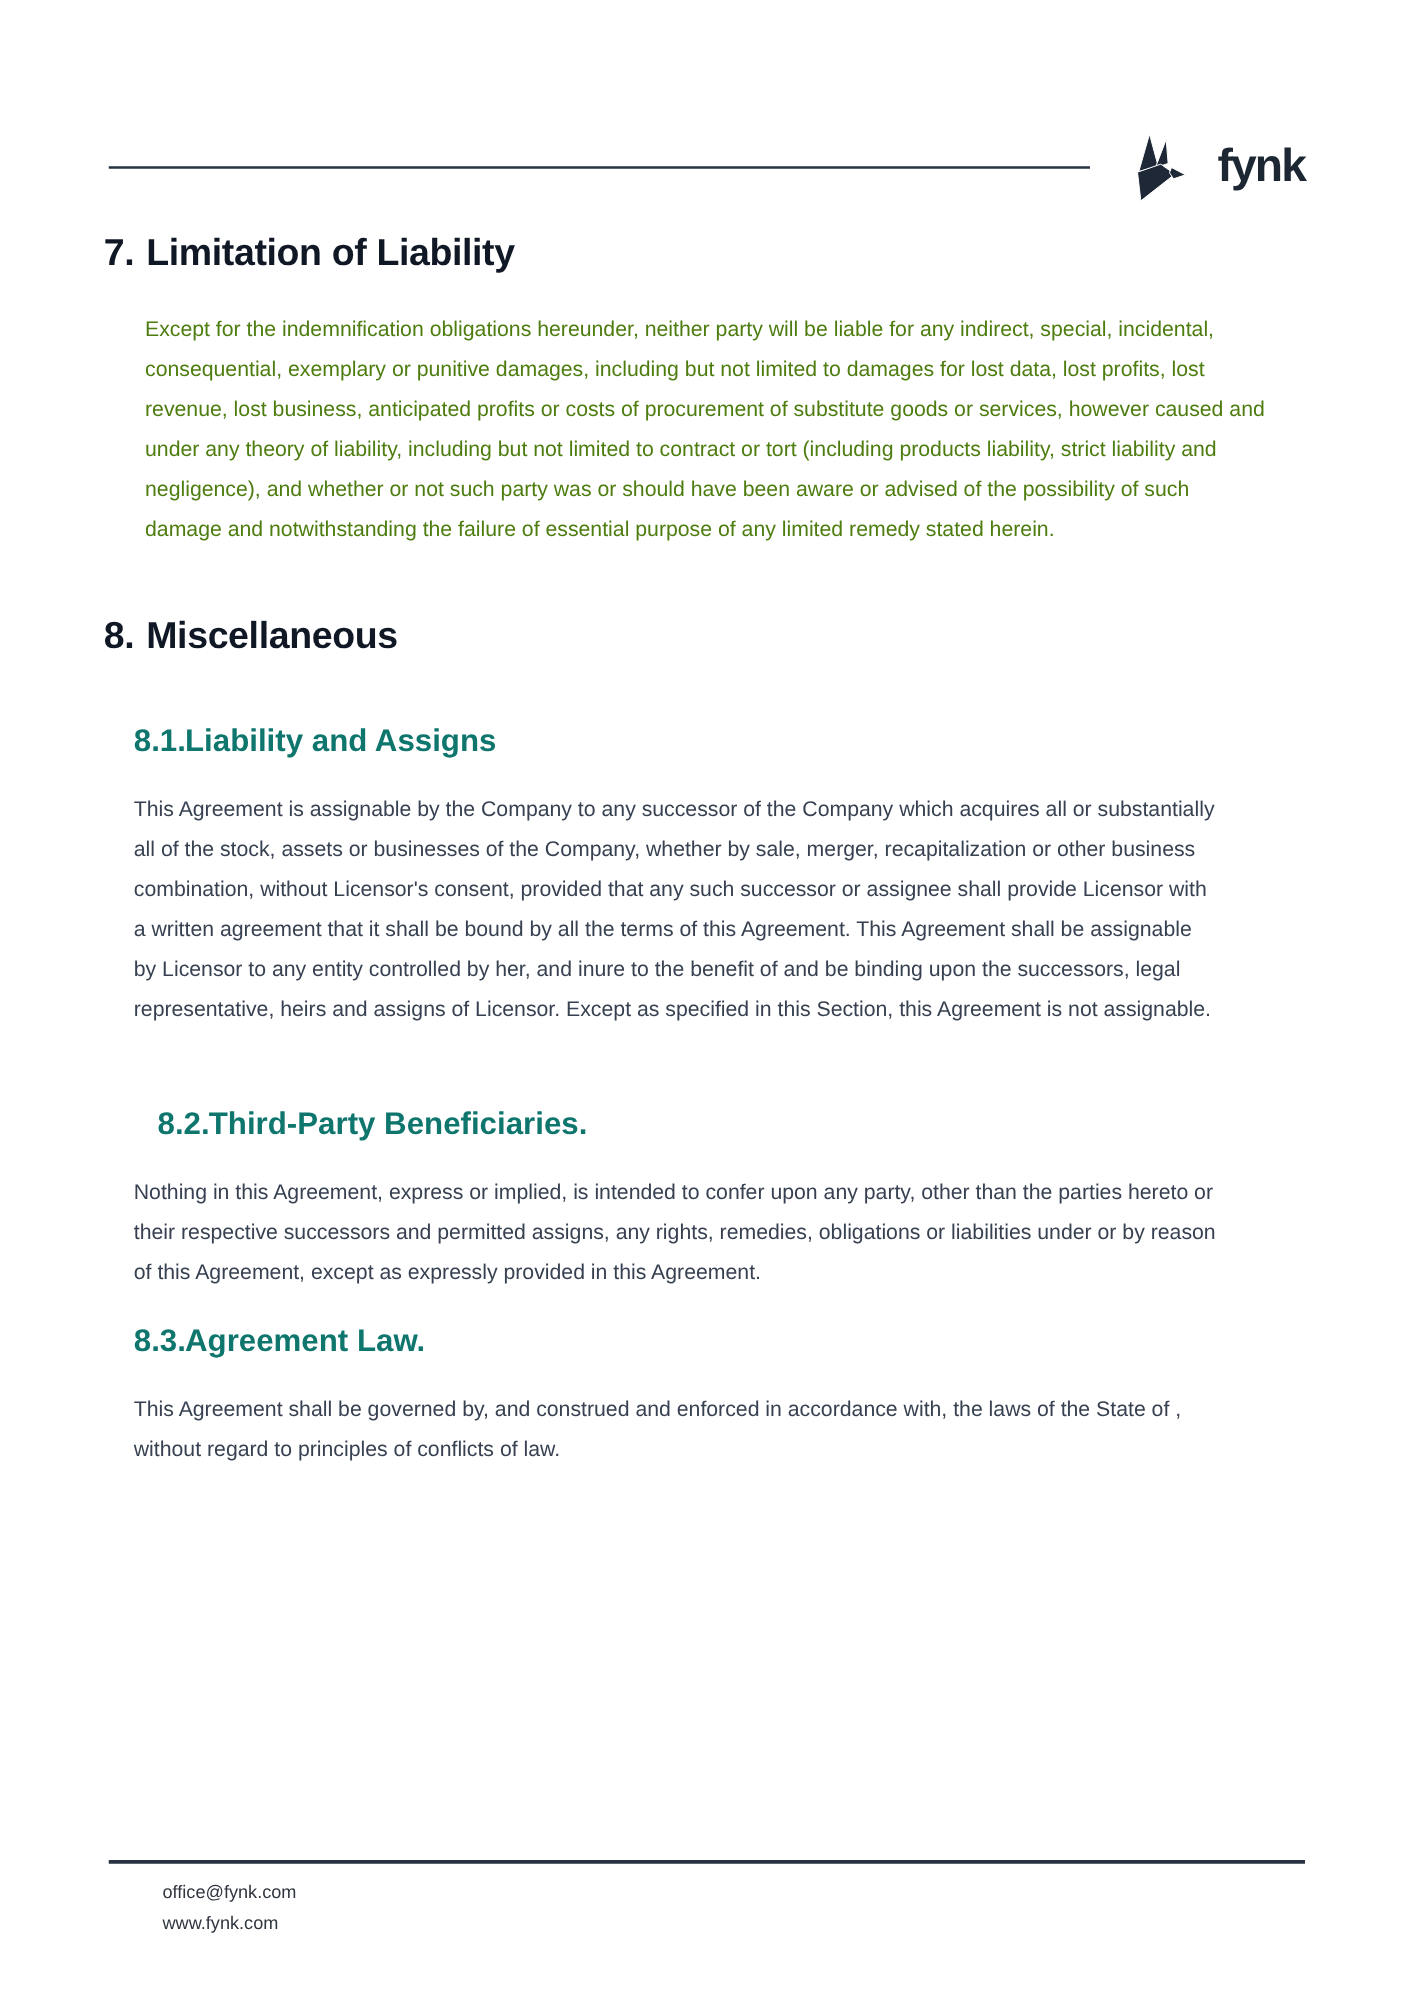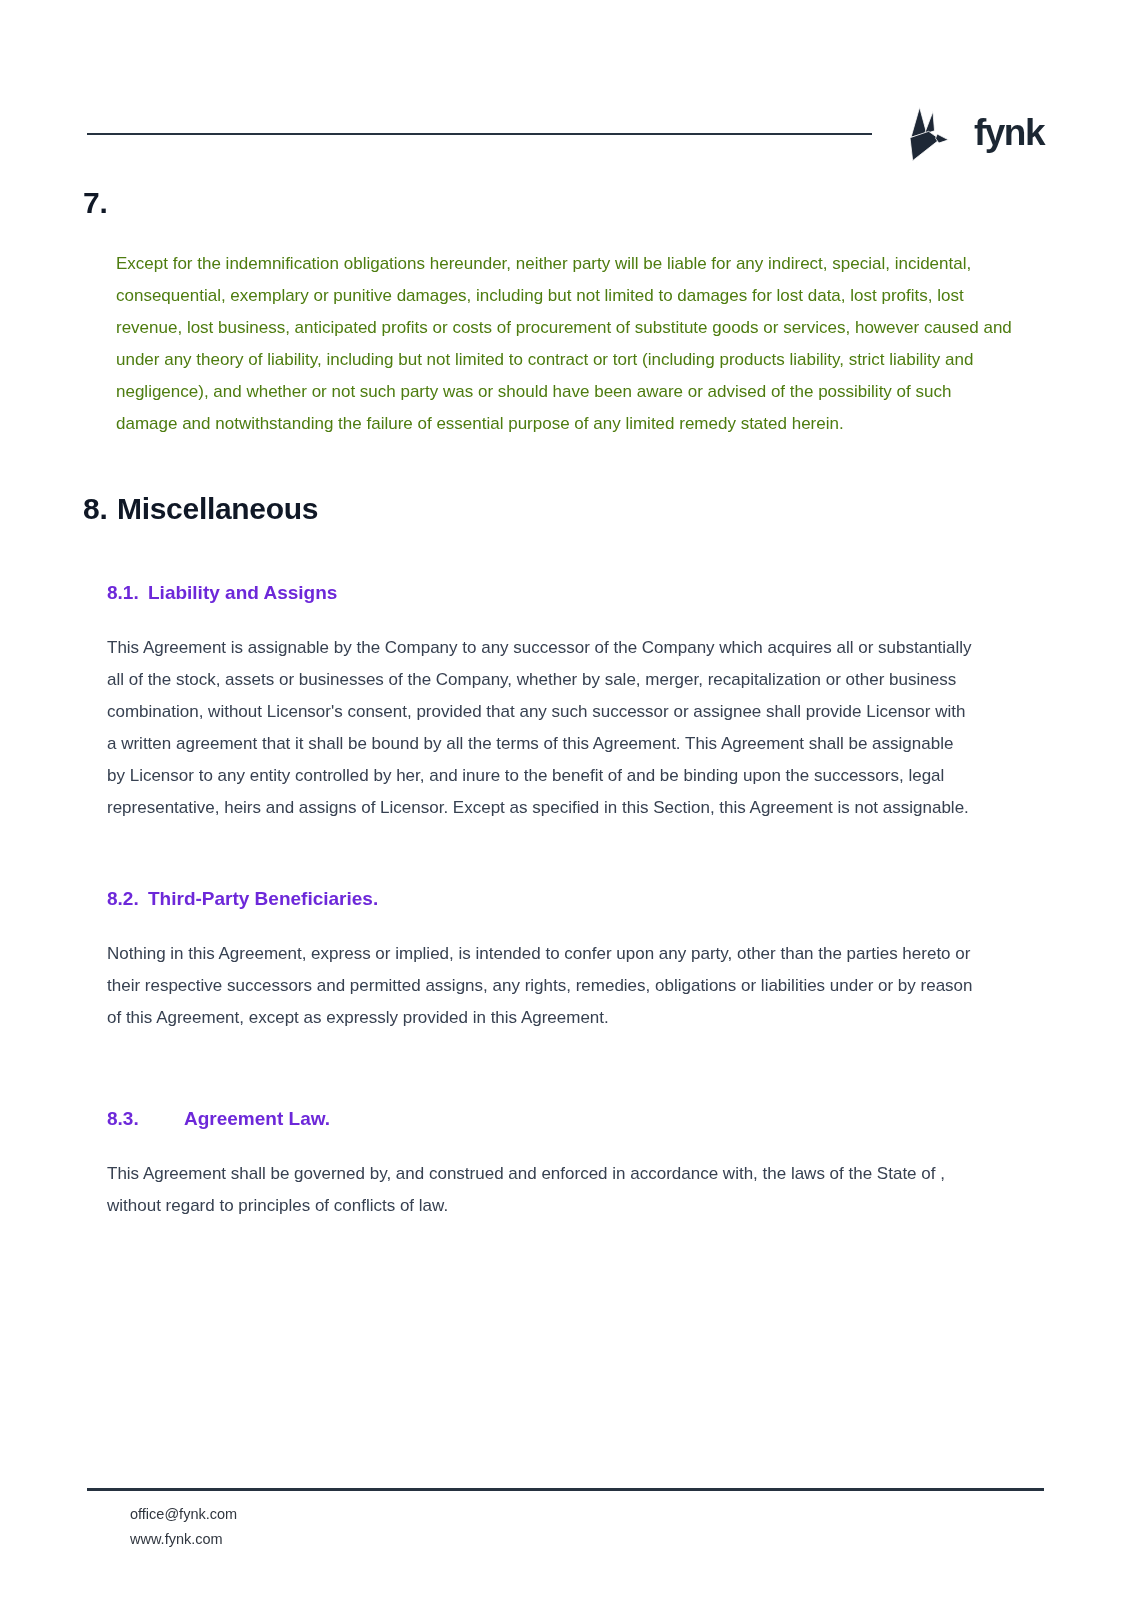--- a/index.html
+++ b/index.html
@@ -69,36 +69,36 @@
     font-size: 17px;
     line-height: 32px;
     color: #4d7c0f;
   }
   .section-8 .h1 { margin-top: 50px; }
   .sub {
     margin-left: 24px;
   }
   .sub-head {
     display: flex;
-    font-size: 19px;
+    font-size: 25px;
     line-height: 26px;
     font-weight: 700;
-    color: #6d28d9;
+    color: #0f766e;
     margin-top: 52px;
   }
   .sub-head .num { width: 41px; flex: 0 0 41px; }
   .p-l2 {
     margin-top: 26px;
     max-width: 866px;
     font-size: 17px;
     line-height: 32px;
     color: #374151;
   }
-  .sub-8-2 .sub-head { margin-top: 62px; }
-  .sub-8-3 .sub-head { margin-top: 72px; gap: 36px; }
+  .sub-8-2 .sub-head { margin-top: 62px; margin-left: 19px; }
+  .sub-8-3 .sub-head { margin-top: 26px; }
   
   .footer {
     position: absolute;
     left: 87px;
     right: 87px;
     top: 1488px;
   }
   .footer-rule {
     height: 3px;
     background: #263240;
@@ -131,20 +131,21 @@
       </span>
       <span class="wordmark">fynk</span>
     </div>
   </div>
 
   <div class="content">
 
     <div class="section-7">
       <div class="h1">
         <span class="num">7.</span>
+        <span>Limitation of Liability</span>
       </div>
       <p class="p-l1">Except for the indemnification obligations hereunder, neither party will be liable for any indirect, special, incidental, consequential, exemplary or punitive damages, including but not limited to damages for lost data, lost profits, lost revenue, lost business, anticipated profits or costs of procurement of substitute goods or services, however caused and under any theory of liability, including but not limited to contract or tort (including products liability, strict liability and negligence), and whether or not such party was or should have been aware or advised of the possibility of such damage and notwithstanding the failure of essential purpose of any limited remedy stated herein.</p>
     </div>
 
     <div class="section-8">
       <div class="h1">
         <span class="num">8.</span>
         <span>Miscellaneous</span>
       </div>
 

